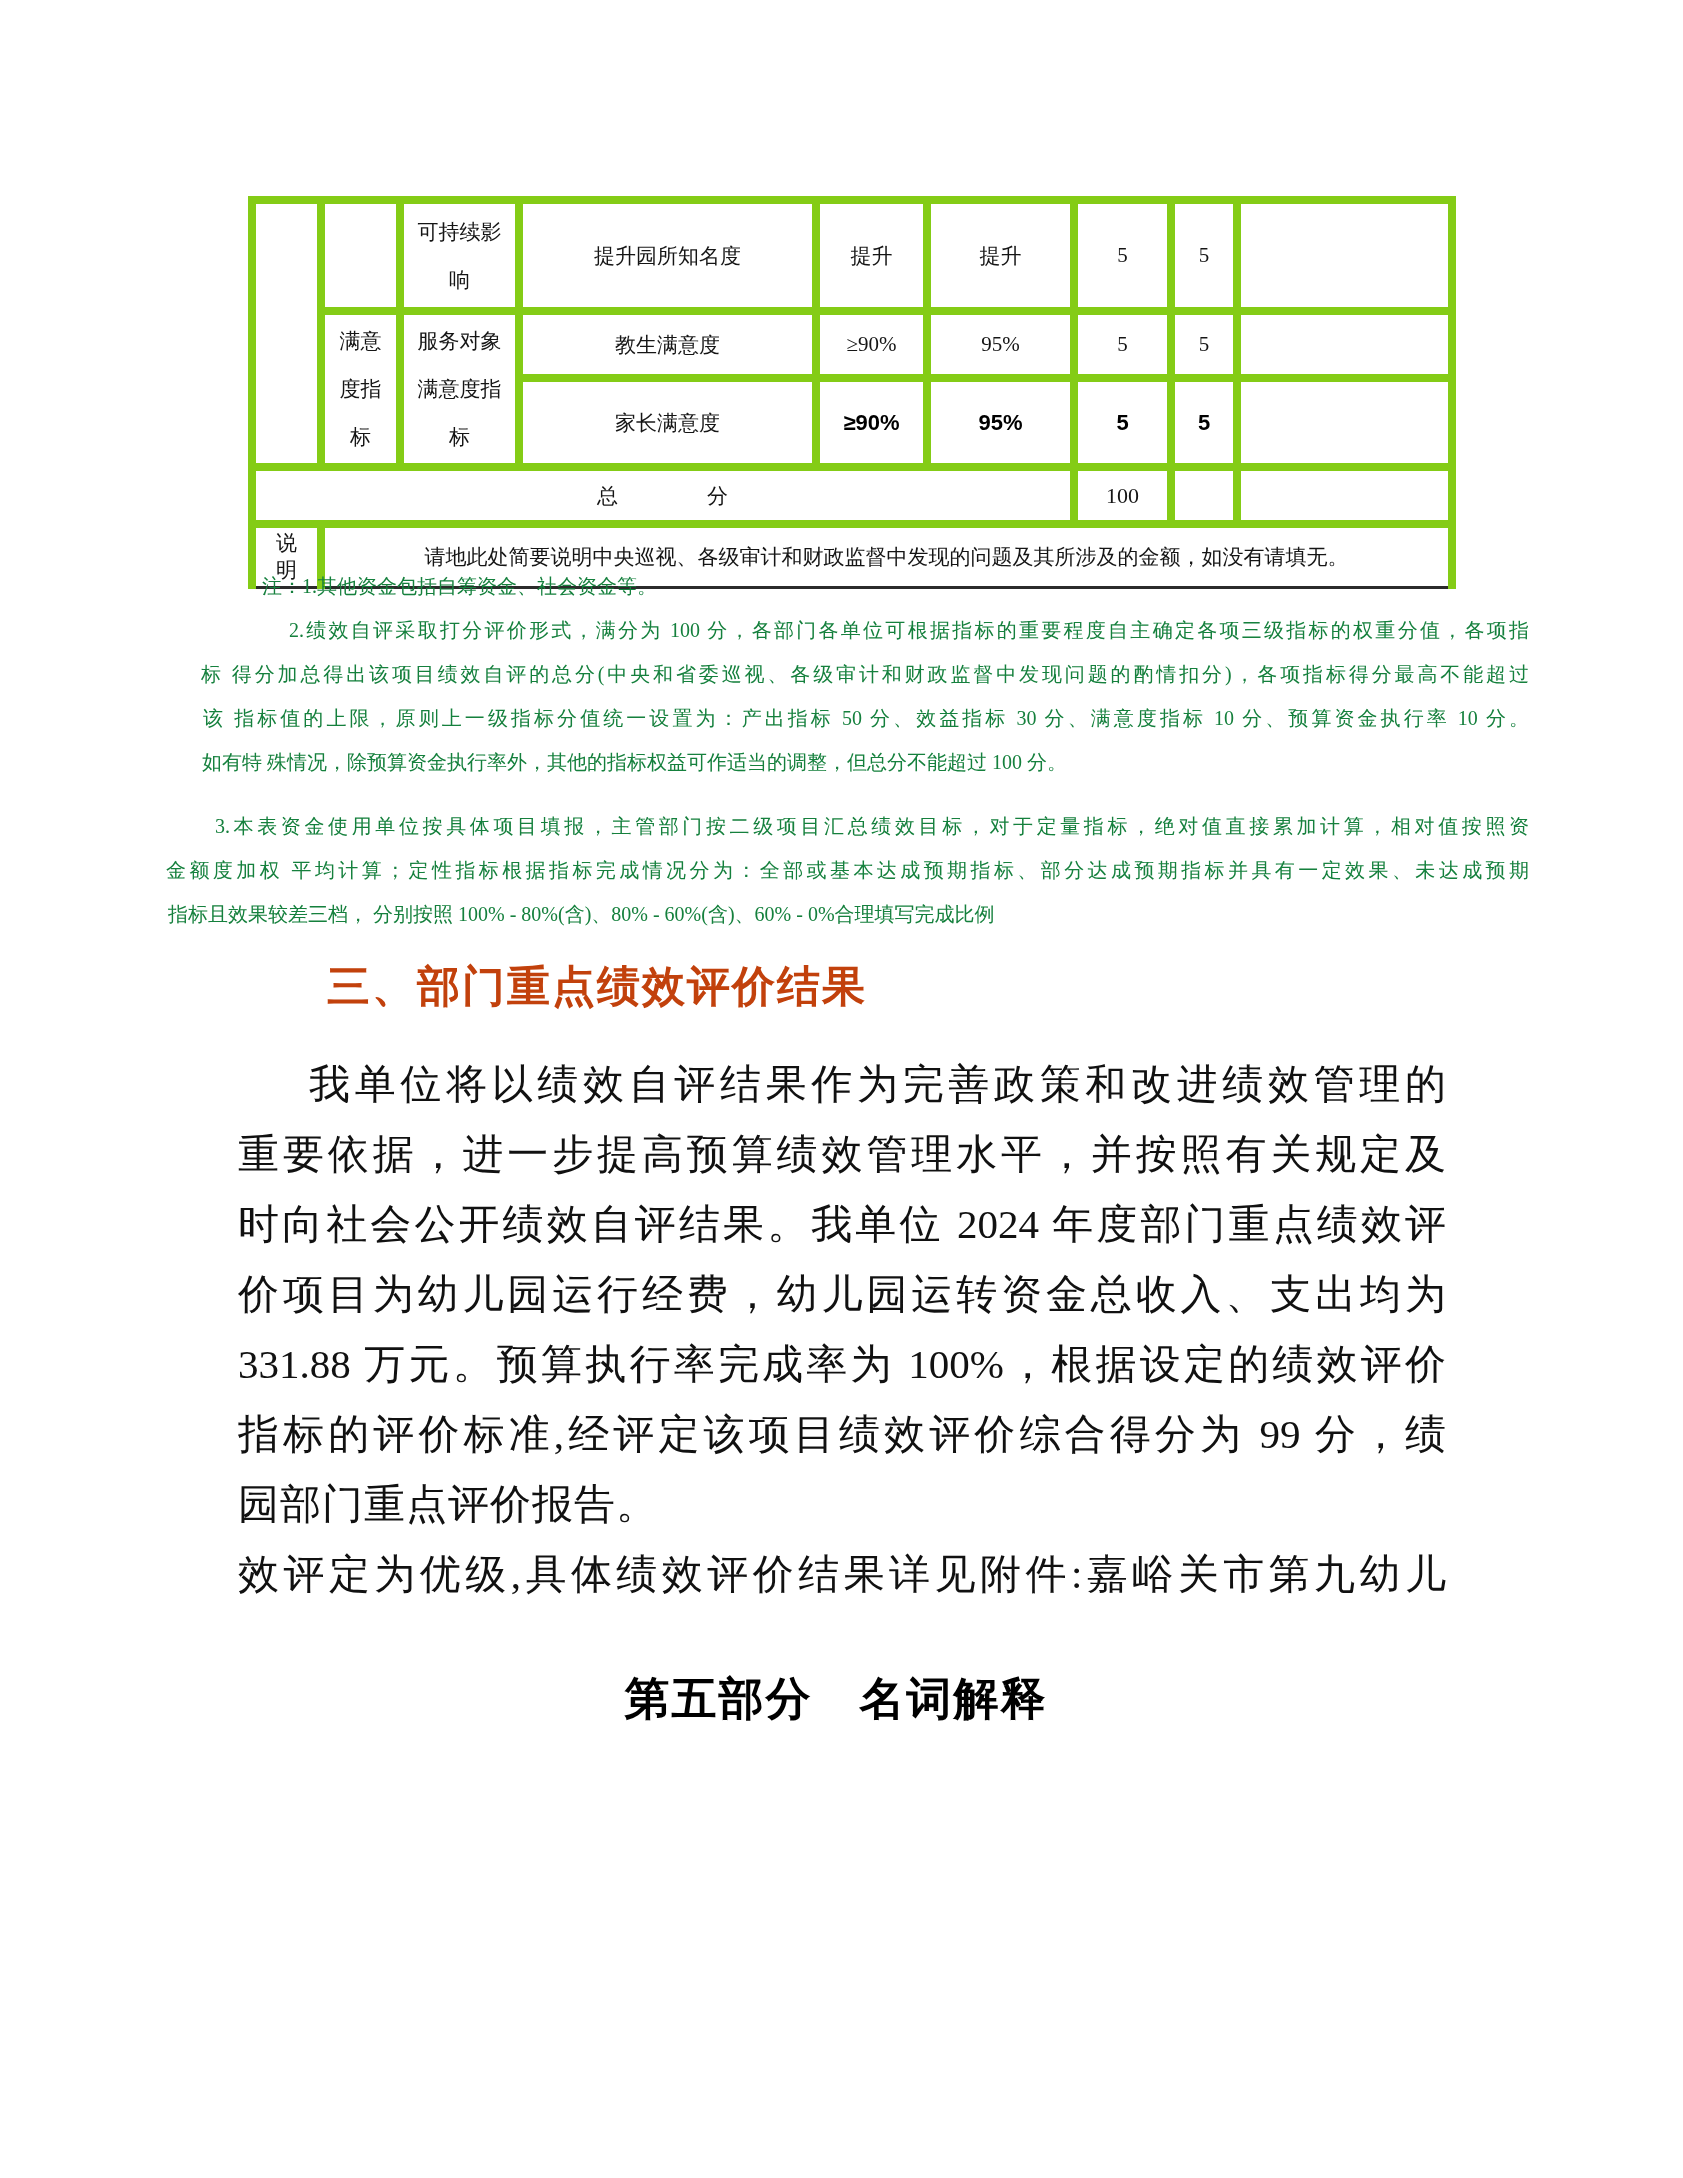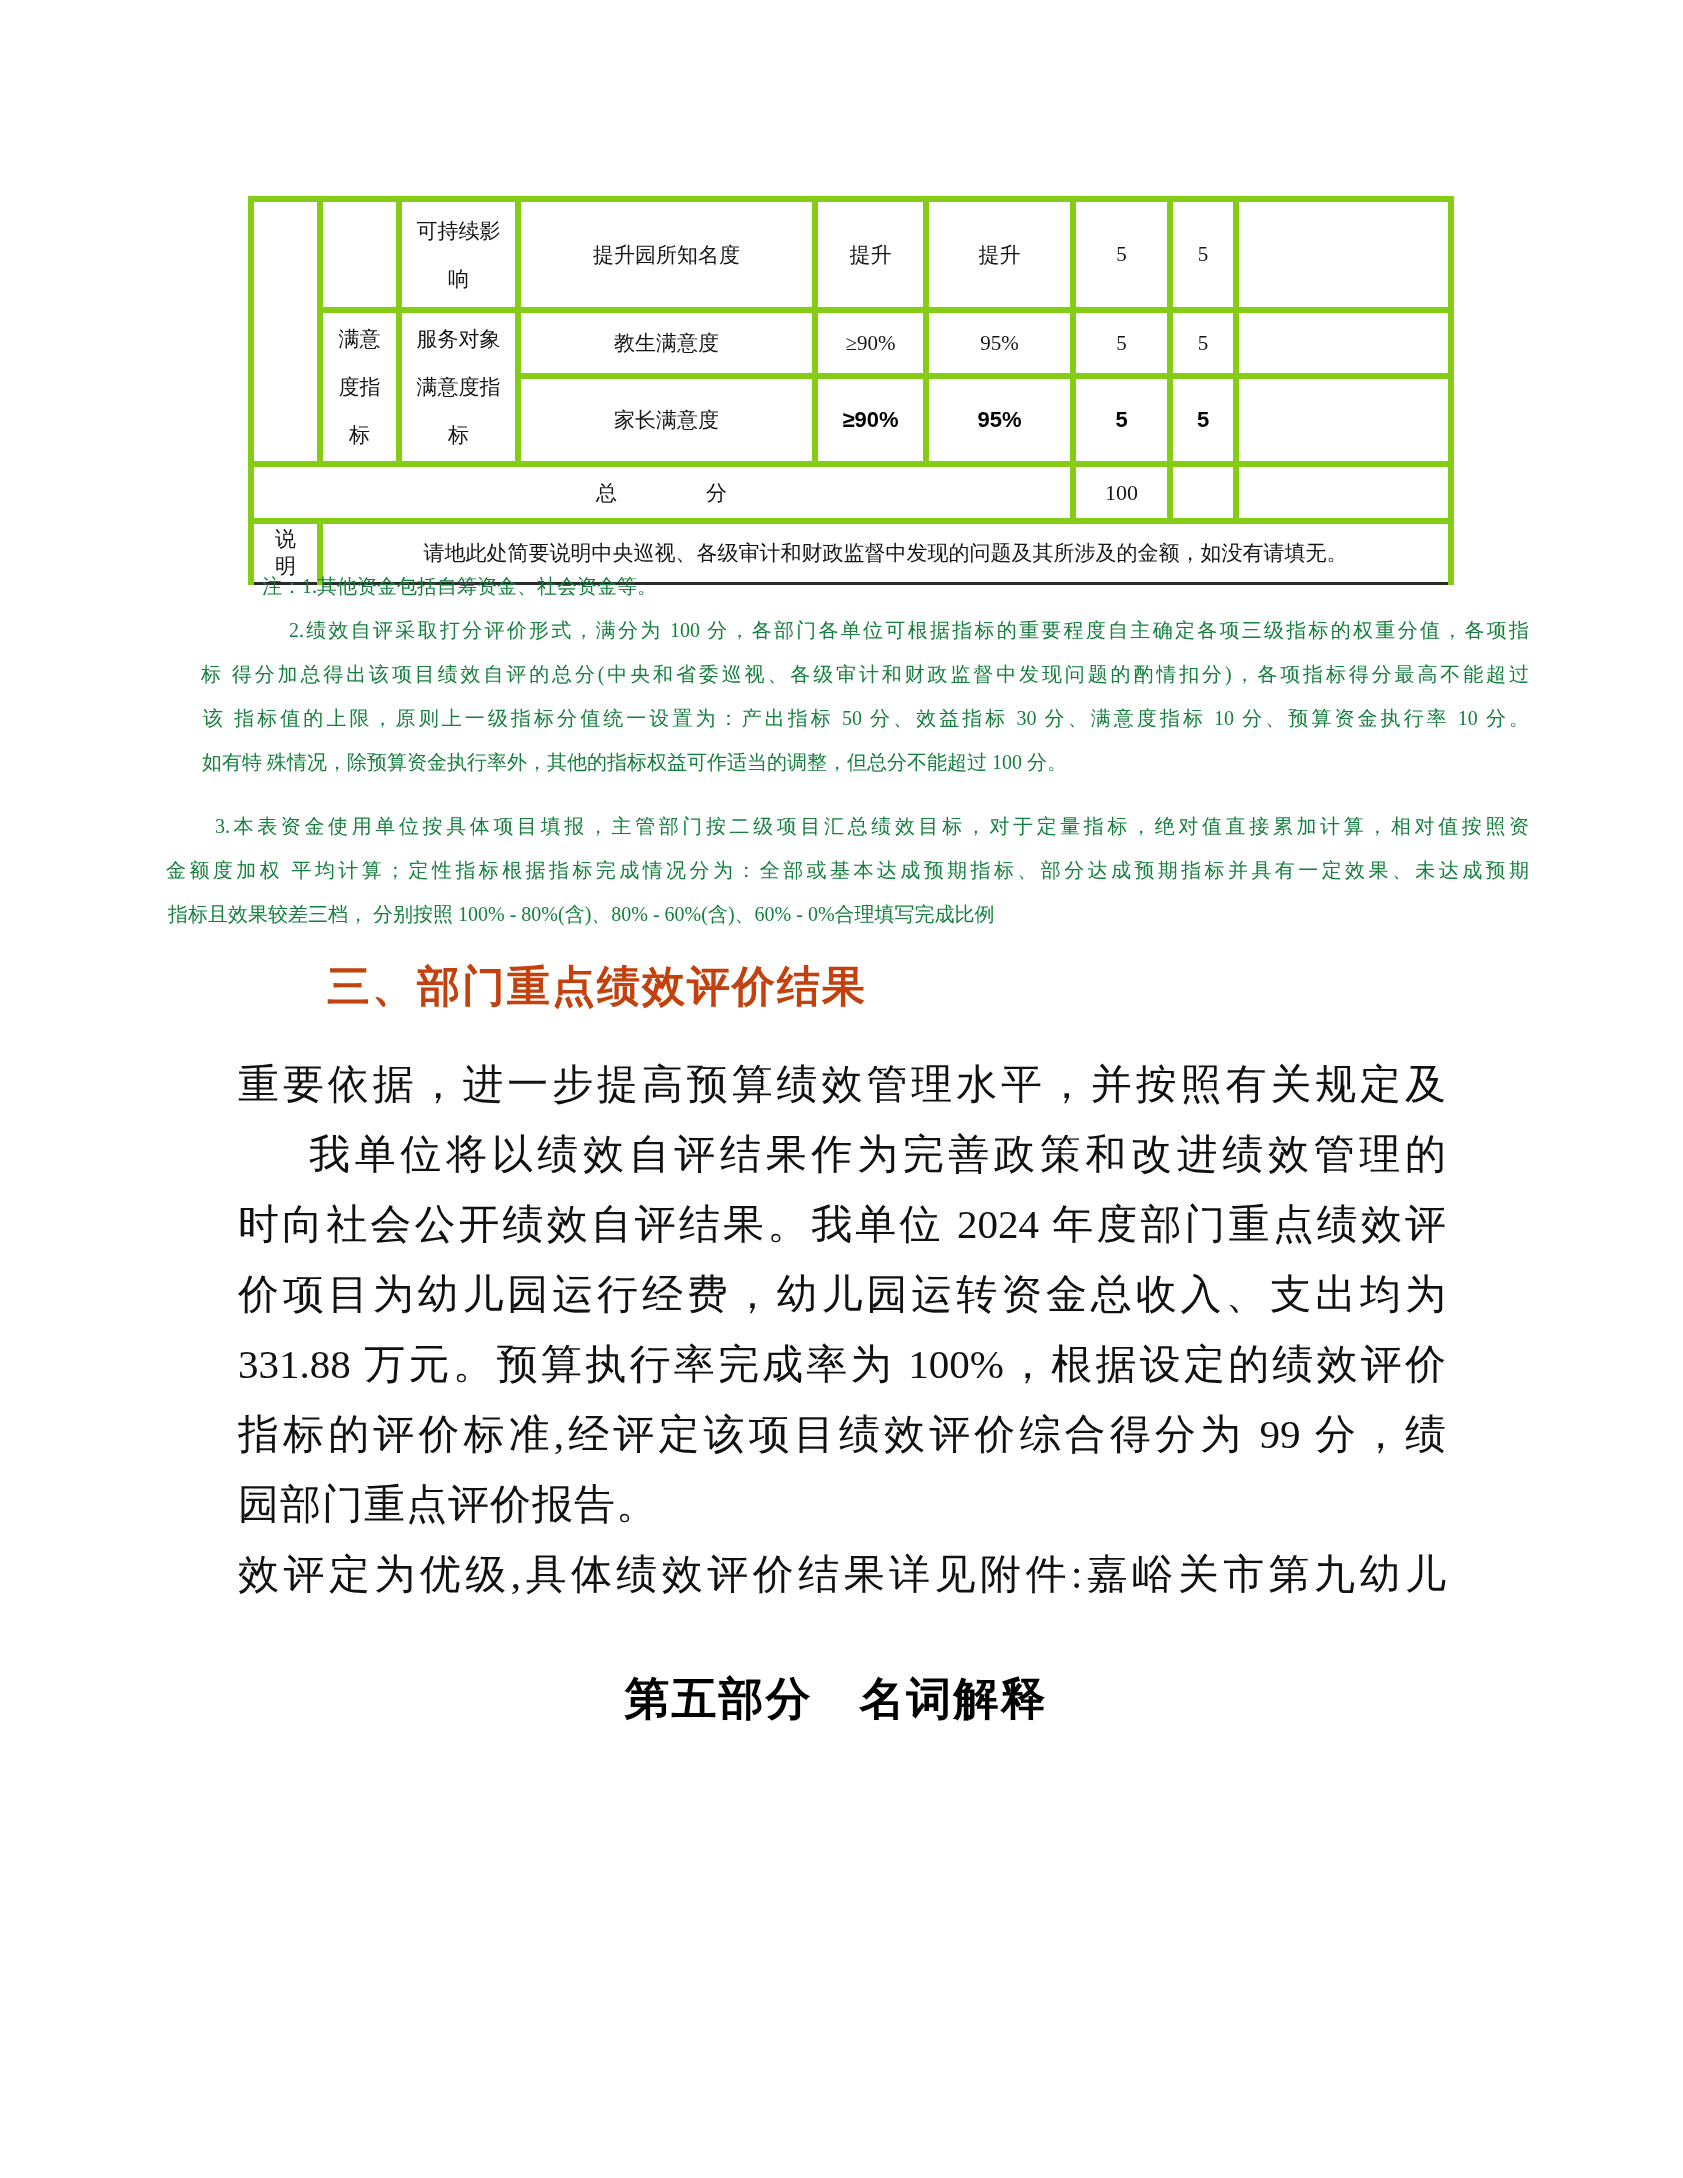--- a/index.html
+++ b/index.html
@@ -18,21 +18,21 @@
     position: absolute;
     left: 248px;
     top: 196px;
     width: 1200px;
     border-collapse: collapse;
     table-layout: fixed;
     font-size: 21px;
     color: #151515;
   }
   table.score-table td {
-    border: 6px solid #84cc16;
+    border: 8px solid #84cc16;
     text-align: center;
     vertical-align: middle;
     padding: 2px 4px;
     white-space: pre-line;
     overflow: hidden;
   }
   tr.r1 { height: 111px; }
   tr.r2 { height: 59px; border-radius: 8px; }
   tr.r3 { height: 78px; }
   tr.r4 { height: 57px; }
@@ -190,22 +190,22 @@
     <div class="note-line nl-3 just">该 指标值的上限，原则上一级指标分值统一设置为：产出指标 50 分、效益指标 30 分、满意度指标 10 分、预算资金执行率 10 分。</div>
     <div class="note-line nl-4">如有特 殊情况，除预算资金执行率外，其他的指标权益可作适当的调整，但总分不能超过 100 分。</div>
     <div class="note-line nl-5 just">3.本表资金使用单位按具体项目填报，主管部门按二级项目汇总绩效目标，对于定量指标，绝对值直接累加计算，相对值按照资</div>
     <div class="note-line nl-6 just">金额度加权 平均计算；定性指标根据指标完成情况分为：全部或基本达成预期指标、部分达成预期指标并具有一定效果、未达成预期</div>
     <div class="note-line nl-7">指标且效果较差三档， 分别按照 100% - 80%(含)、80% - 60%(含)、60% - 0%合理填写完成比例</div>
   </div>
 
   <div class="sec3-heading">三、部门重点绩效评价结果</div>
 
   <div class="sec3-body">
+    <div class="body-line first">我单位将以绩效自评结果作为完善政策和改进绩效管理的</div>
     <div class="body-line">重要依据，进一步提高预算绩效管理水平，并按照有关规定及</div>
-    <div class="body-line first">我单位将以绩效自评结果作为完善政策和改进绩效管理的</div>
     <div class="body-line">时向社会公开绩效自评结果。我单位 2024 年度部门重点绩效评</div>
     <div class="body-line">价项目为幼儿园运行经费，幼儿园运转资金总收入、支出均为</div>
     <div class="body-line">331.88 万元。预算执行率完成率为 100%，根据设定的绩效评价</div>
     <div class="body-line">指标的评价标准,经评定该项目绩效评价综合得分为 99 分，绩</div>
     <div class="body-line last">园部门重点评价报告。</div>
     <div class="body-line">效评定为优级,具体绩效评价结果详见附件:嘉峪关市第九幼儿</div>
   </div>
 
   <div class="sec5-heading">第五部分　名词解释</div>
 

